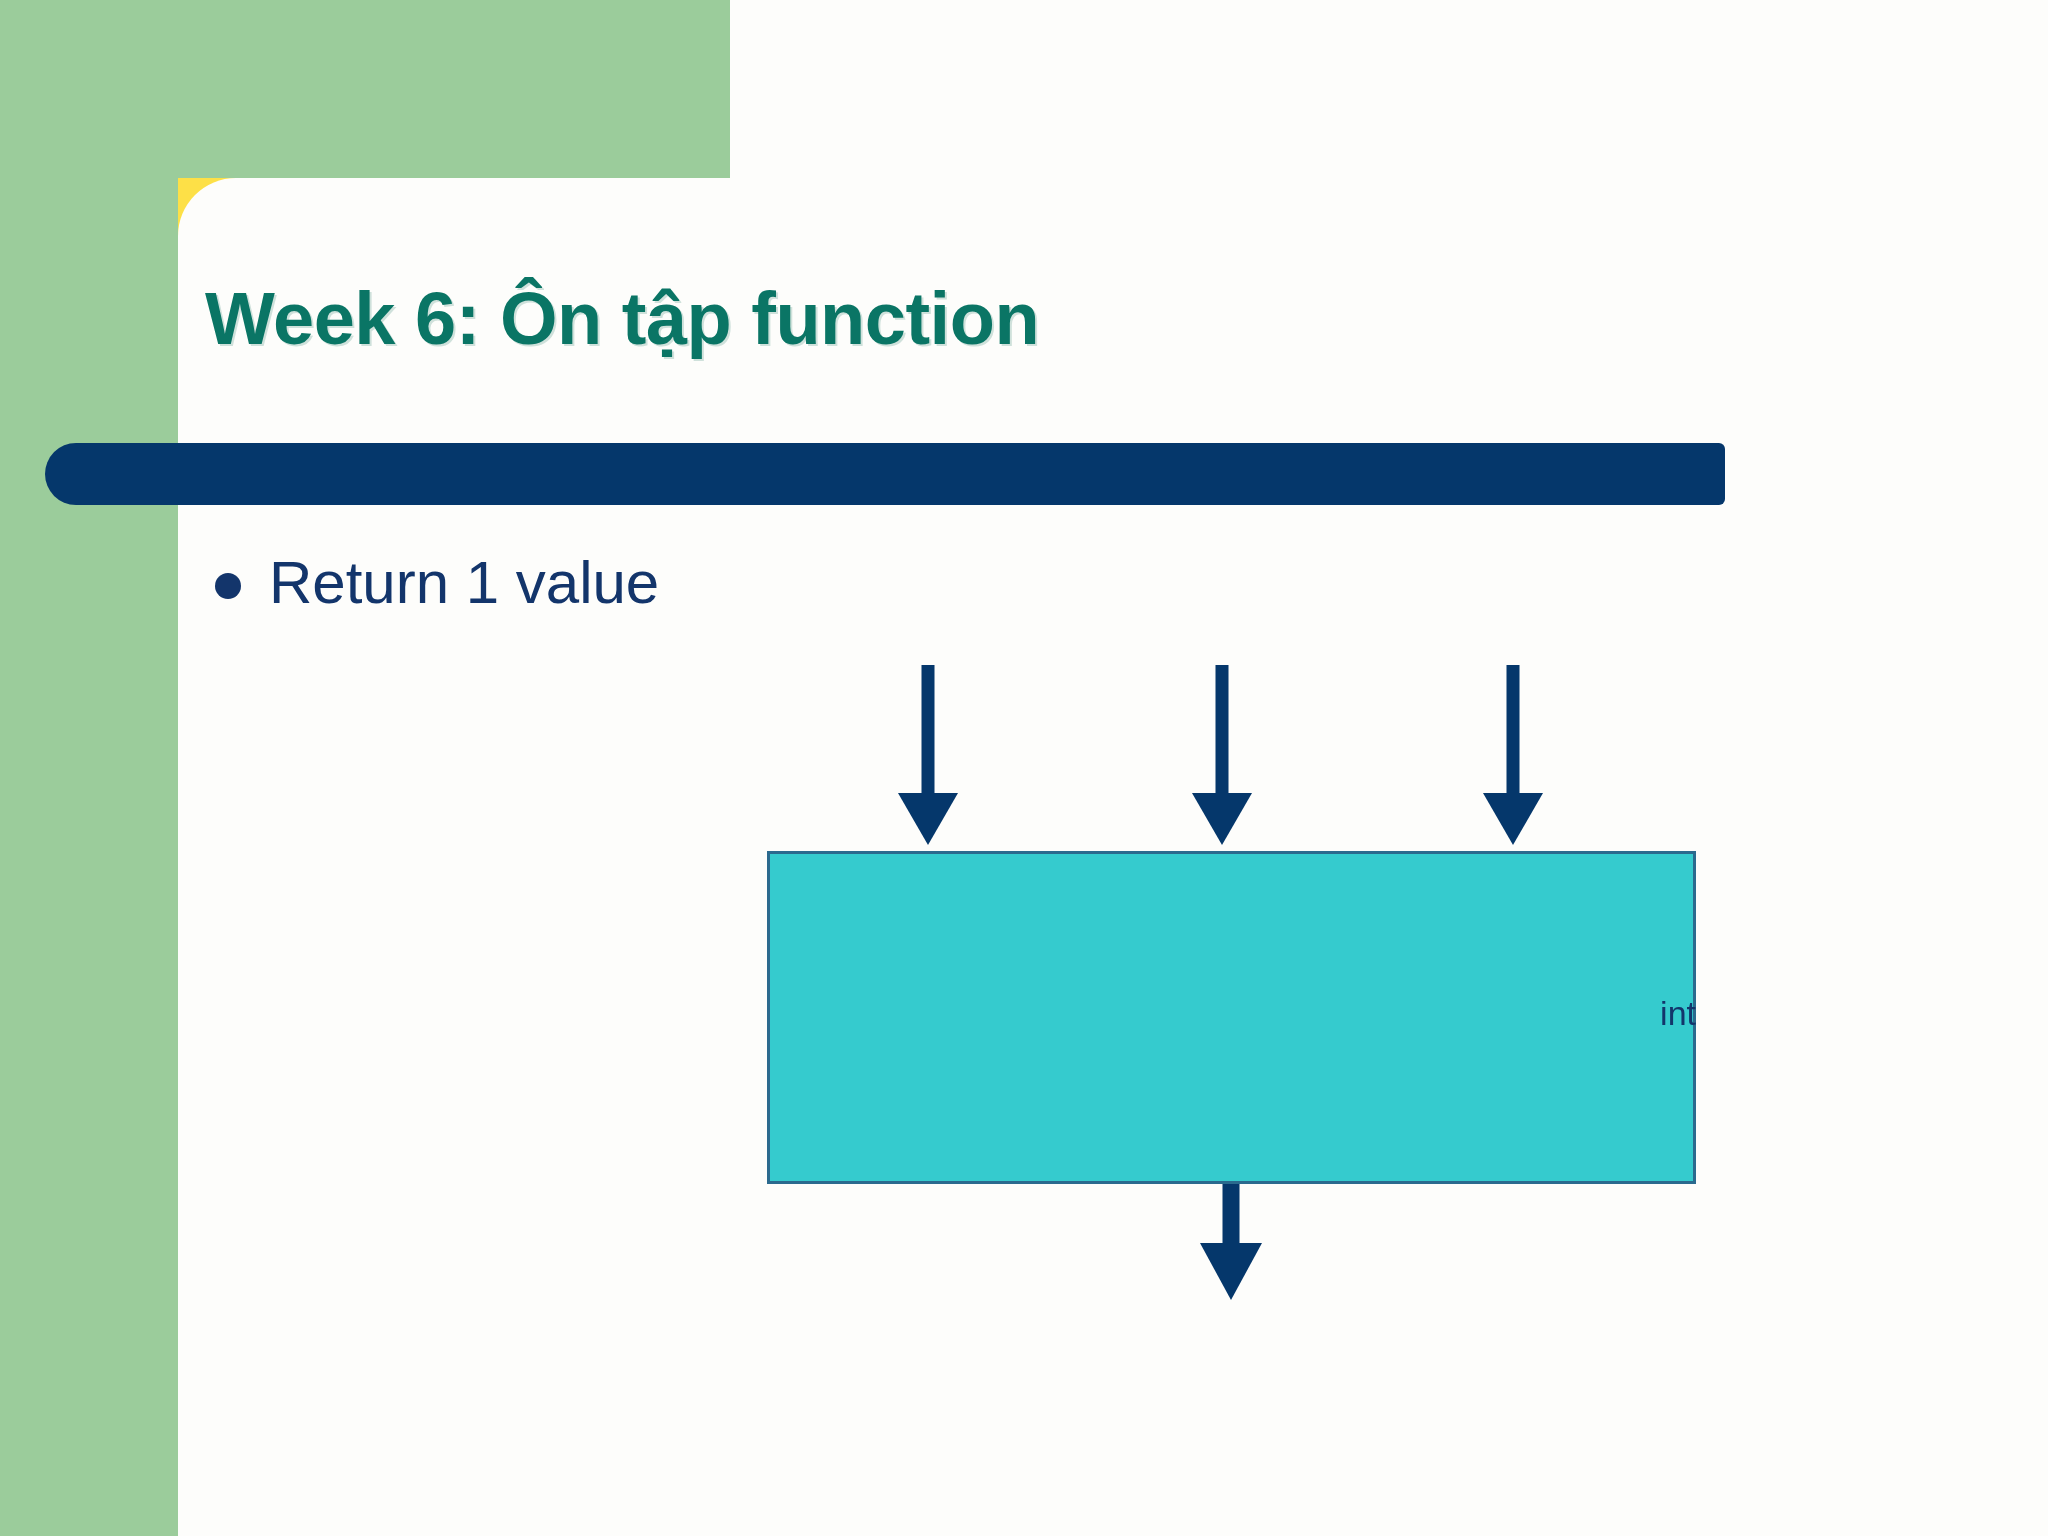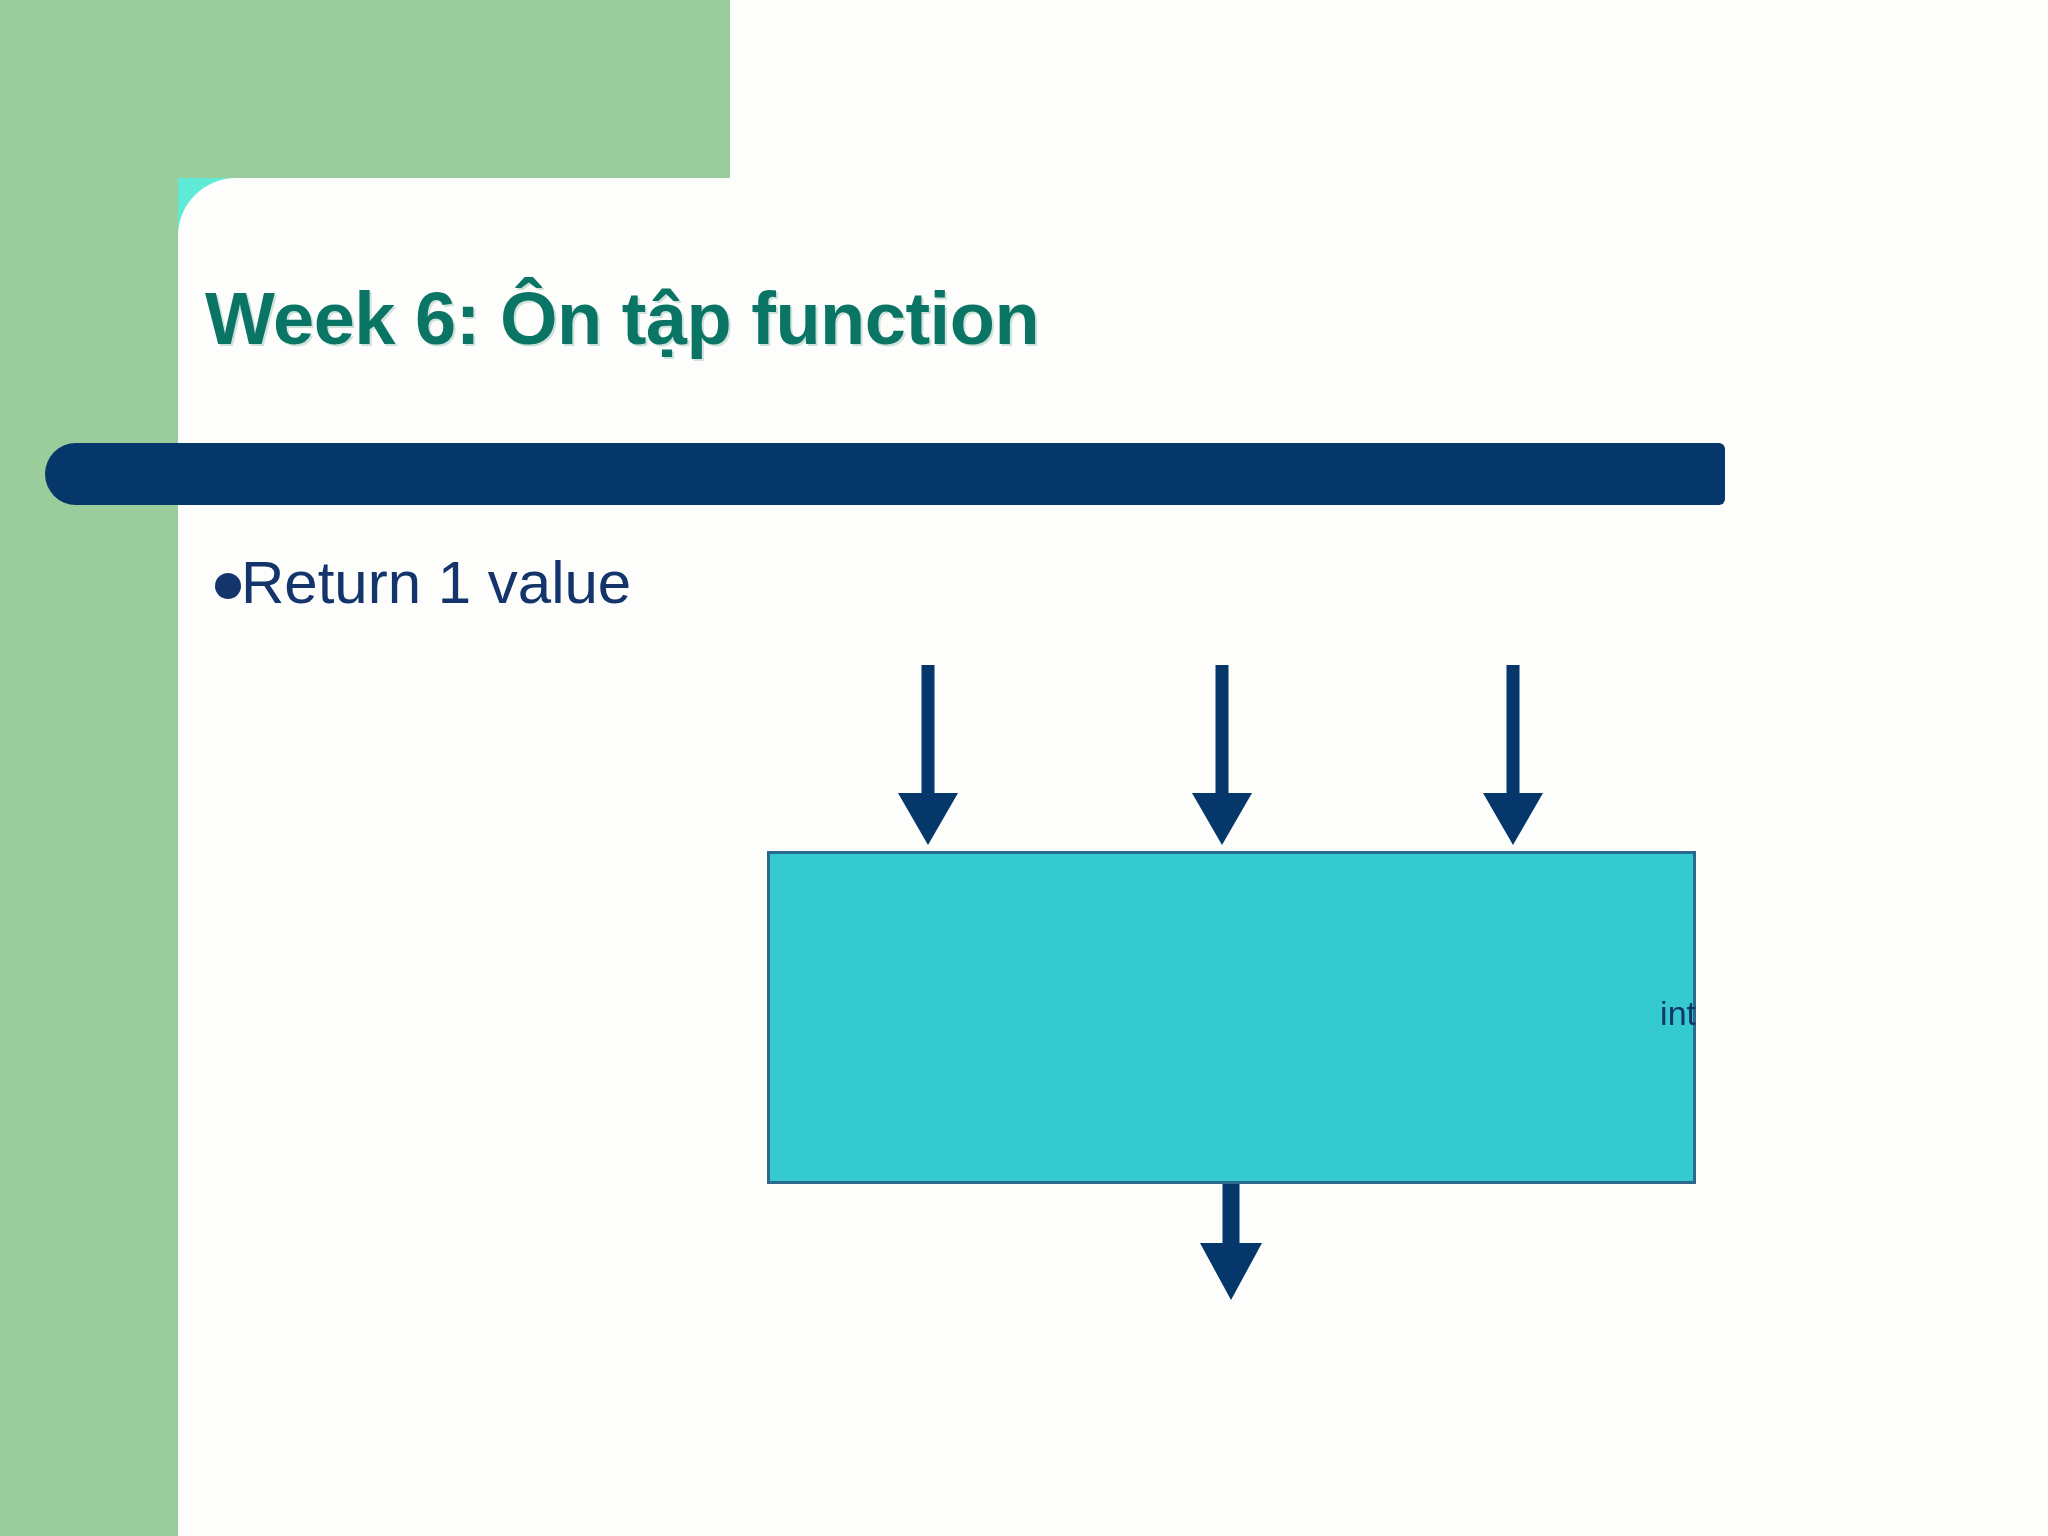--- a/index.html
+++ b/index.html
@@ -5,21 +5,21 @@
   html,body{margin:0;padding:0;}
   body{
     width:2048px;height:1536px;
     background:#ffffff;
     font-family:"Liberation Sans", sans-serif;
     overflow:hidden;
     position:relative;
   }
   #slide{
     position:absolute;inset:0;
-    background:#5eead4;
+    background:#fde047;
   }
   
   .green-band{
     position:absolute;left:0;top:0;
     width:730px;height:178px;
     background:#9bcc9b;
   }
   .green-col{
     position:absolute;left:0;top:0;
     width:178px;height:1536px;
@@ -54,20 +54,21 @@
     left:45px;top:443px;
     width:1680px;height:62px;
     background:#05376b;
     border-radius:31px 6px 6px 31px;
   }
   
   .bullet-row{
     position:absolute;
     left:215px;top:548px;
     display:flex;align-items:center;
+    gap:28px;
   }
   .bullet-dot{
     width:26px;height:26px;border-radius:50%;
     background:#13356b;flex:0 0 auto;
     margin-top:6px;
   }
   .bullet-text{
     font-size:60px;
     color:#13356b;
     white-space:nowrap;

